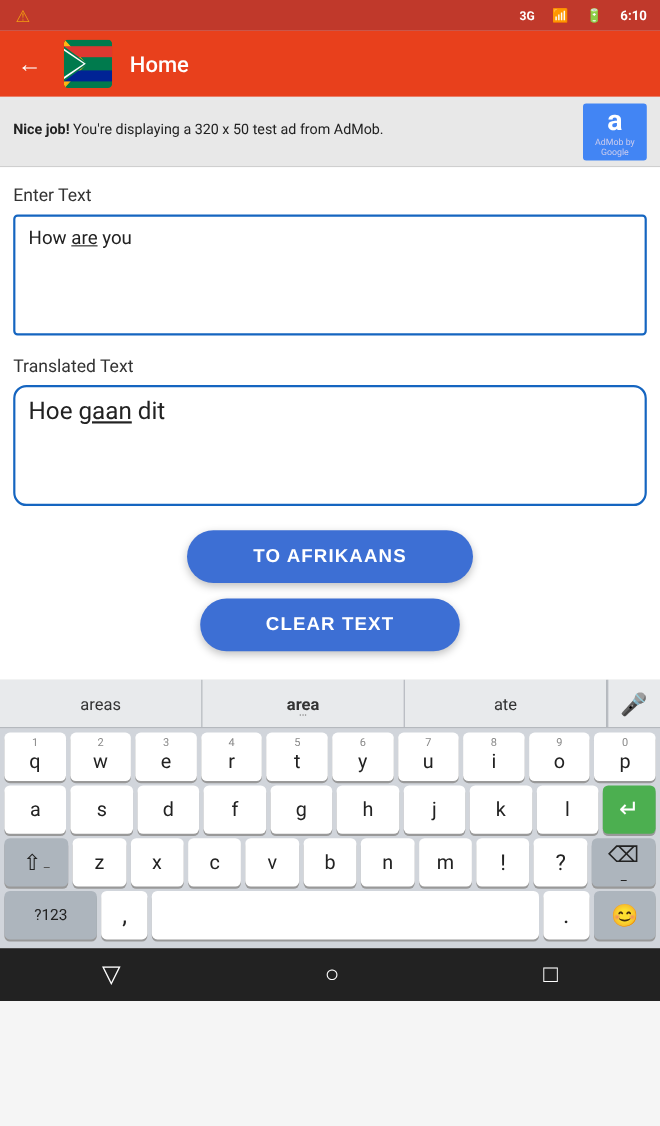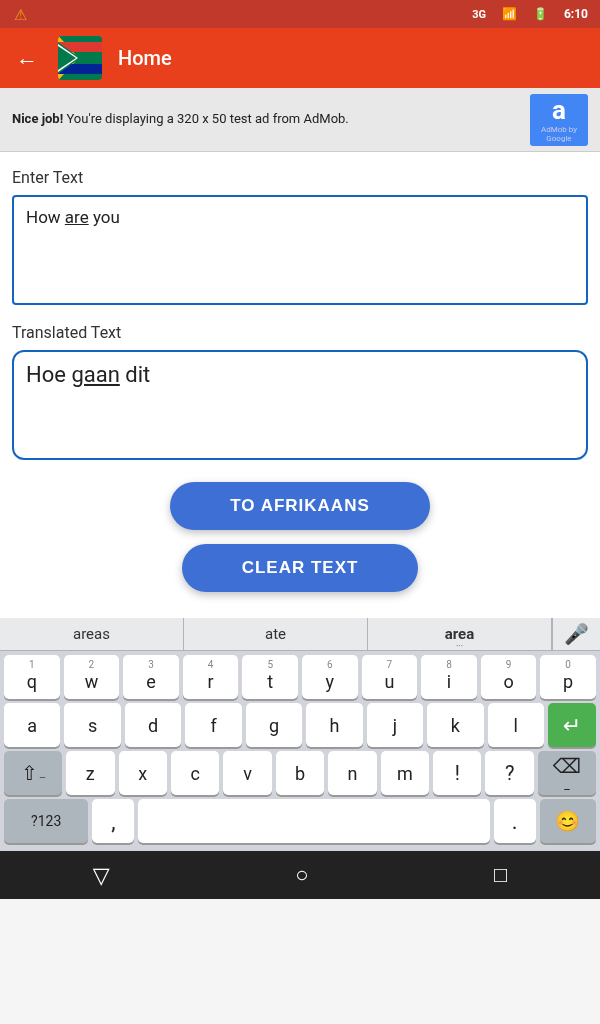--- a/index.html
+++ b/index.html
@@ -183,21 +183,21 @@
 
     
     .keyboard-area {
       background: #d1d5db;
       padding-bottom: 4px;
     }
 
     .keyboard-suggestions {
       background: #e8eaec;
       display: flex;
-      height: 33px;
+      height: 44px;
       border-bottom: 1px solid #b0b4ba;
     }
     .suggestion-item {
       flex: 1;
       display: flex;
       align-items: center;
       justify-content: center;
       font-size: 15px;
       color: #333;
       border-right: 1px solid #b0b4ba;
@@ -367,25 +367,25 @@
   <div class="buttons-area">
     <button class="btn-afrikaans">TO AFRIKAANS</button>
     <button class="btn-clear">CLEAR TEXT</button>
   </div>
 </div>
 
 <div class="keyboard-area">
 
   <div class="keyboard-suggestions">
     <div class="suggestion-item">areas</div>
-    <div class="suggestion-item">ate</div>
     <div class="suggestion-item middle">
       <span>area</span>
       <span style="display:block;font-size:8px;color:#888;text-align:center;position:absolute;margin-top:22px;">···</span>
     </div>
+    <div class="suggestion-item">ate</div>
     <div class="mic-btn">🎤</div>
   </div>
 
   <div class="keyboard-rows">
 
     <div class="key-row">
       <div class="key">
           <span class="key-num">1</span>
           <span class="key-letter">q</span>
         </div>

